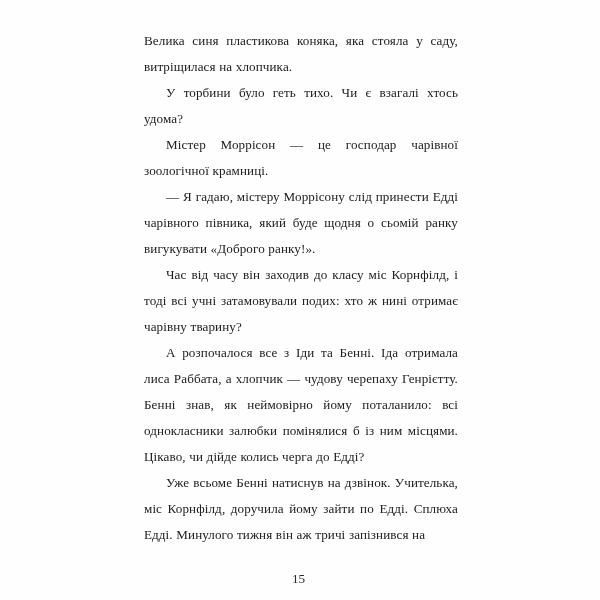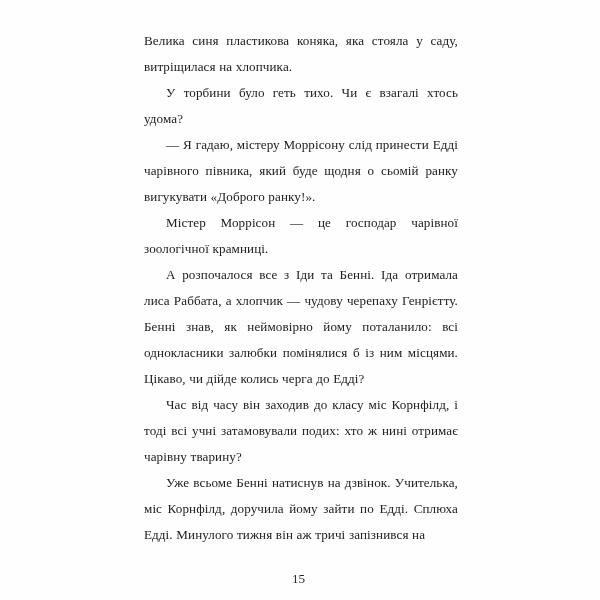--- a/index.html
+++ b/index.html
@@ -53,22 +53,22 @@
   }
 </style>
 </head>
 <body>
 
 <div id="page">
 
   <div id="text-block">
     <p class="para no-indent">Велика синя пластикова коняка, яка стояла у саду, витріщилася на хлопчика.</p>
     <p class="para">У торбини було геть тихо. Чи є взагалі хтось удома?</p>
+    <p class="para">Містер Моррісон — це господар чарівної зоологічної крамниці.</p>
     <p class="para">— Я гадаю, містеру Моррісону слід принести Едді чарівного півника, який буде щодня о сьомій ранку вигукувати «Доброго ранку!».</p>
-    <p class="para">Містер Моррісон — це господар чарівної зоологічної крамниці.</p>
+    <p class="para">Час від часу він заходив до класу міс Корнфілд, і тоді всі учні затамовували подих: хто ж нині отримає чарівну тварину?</p>
     <p class="para">А розпочалося все з Іди та Бенні. Іда отримала лиса Раббата, а хлопчик — чудову черепаху Генрієтту. Бенні знав, як неймовірно йому поталанило: всі однокласники залюбки помінялися б із ним місцями. Цікаво, чи дійде колись черга до Едді?</p>
-    <p class="para">Час від часу він заходив до класу міс Корнфілд, і тоді всі учні затамовували подих: хто ж нині отримає чарівну тварину?</p>
     <p class="para">Уже всьоме Бенні натиснув на дзвінок. Учителька, міс Корнфілд, доручила йому зайти по Едді. Сплюха Едді. Минулого тижня він аж тричі запізнився на</p>
   </div>
 
   <div id="page-number">15</div>
 
 </div>
 
 </body></html>

